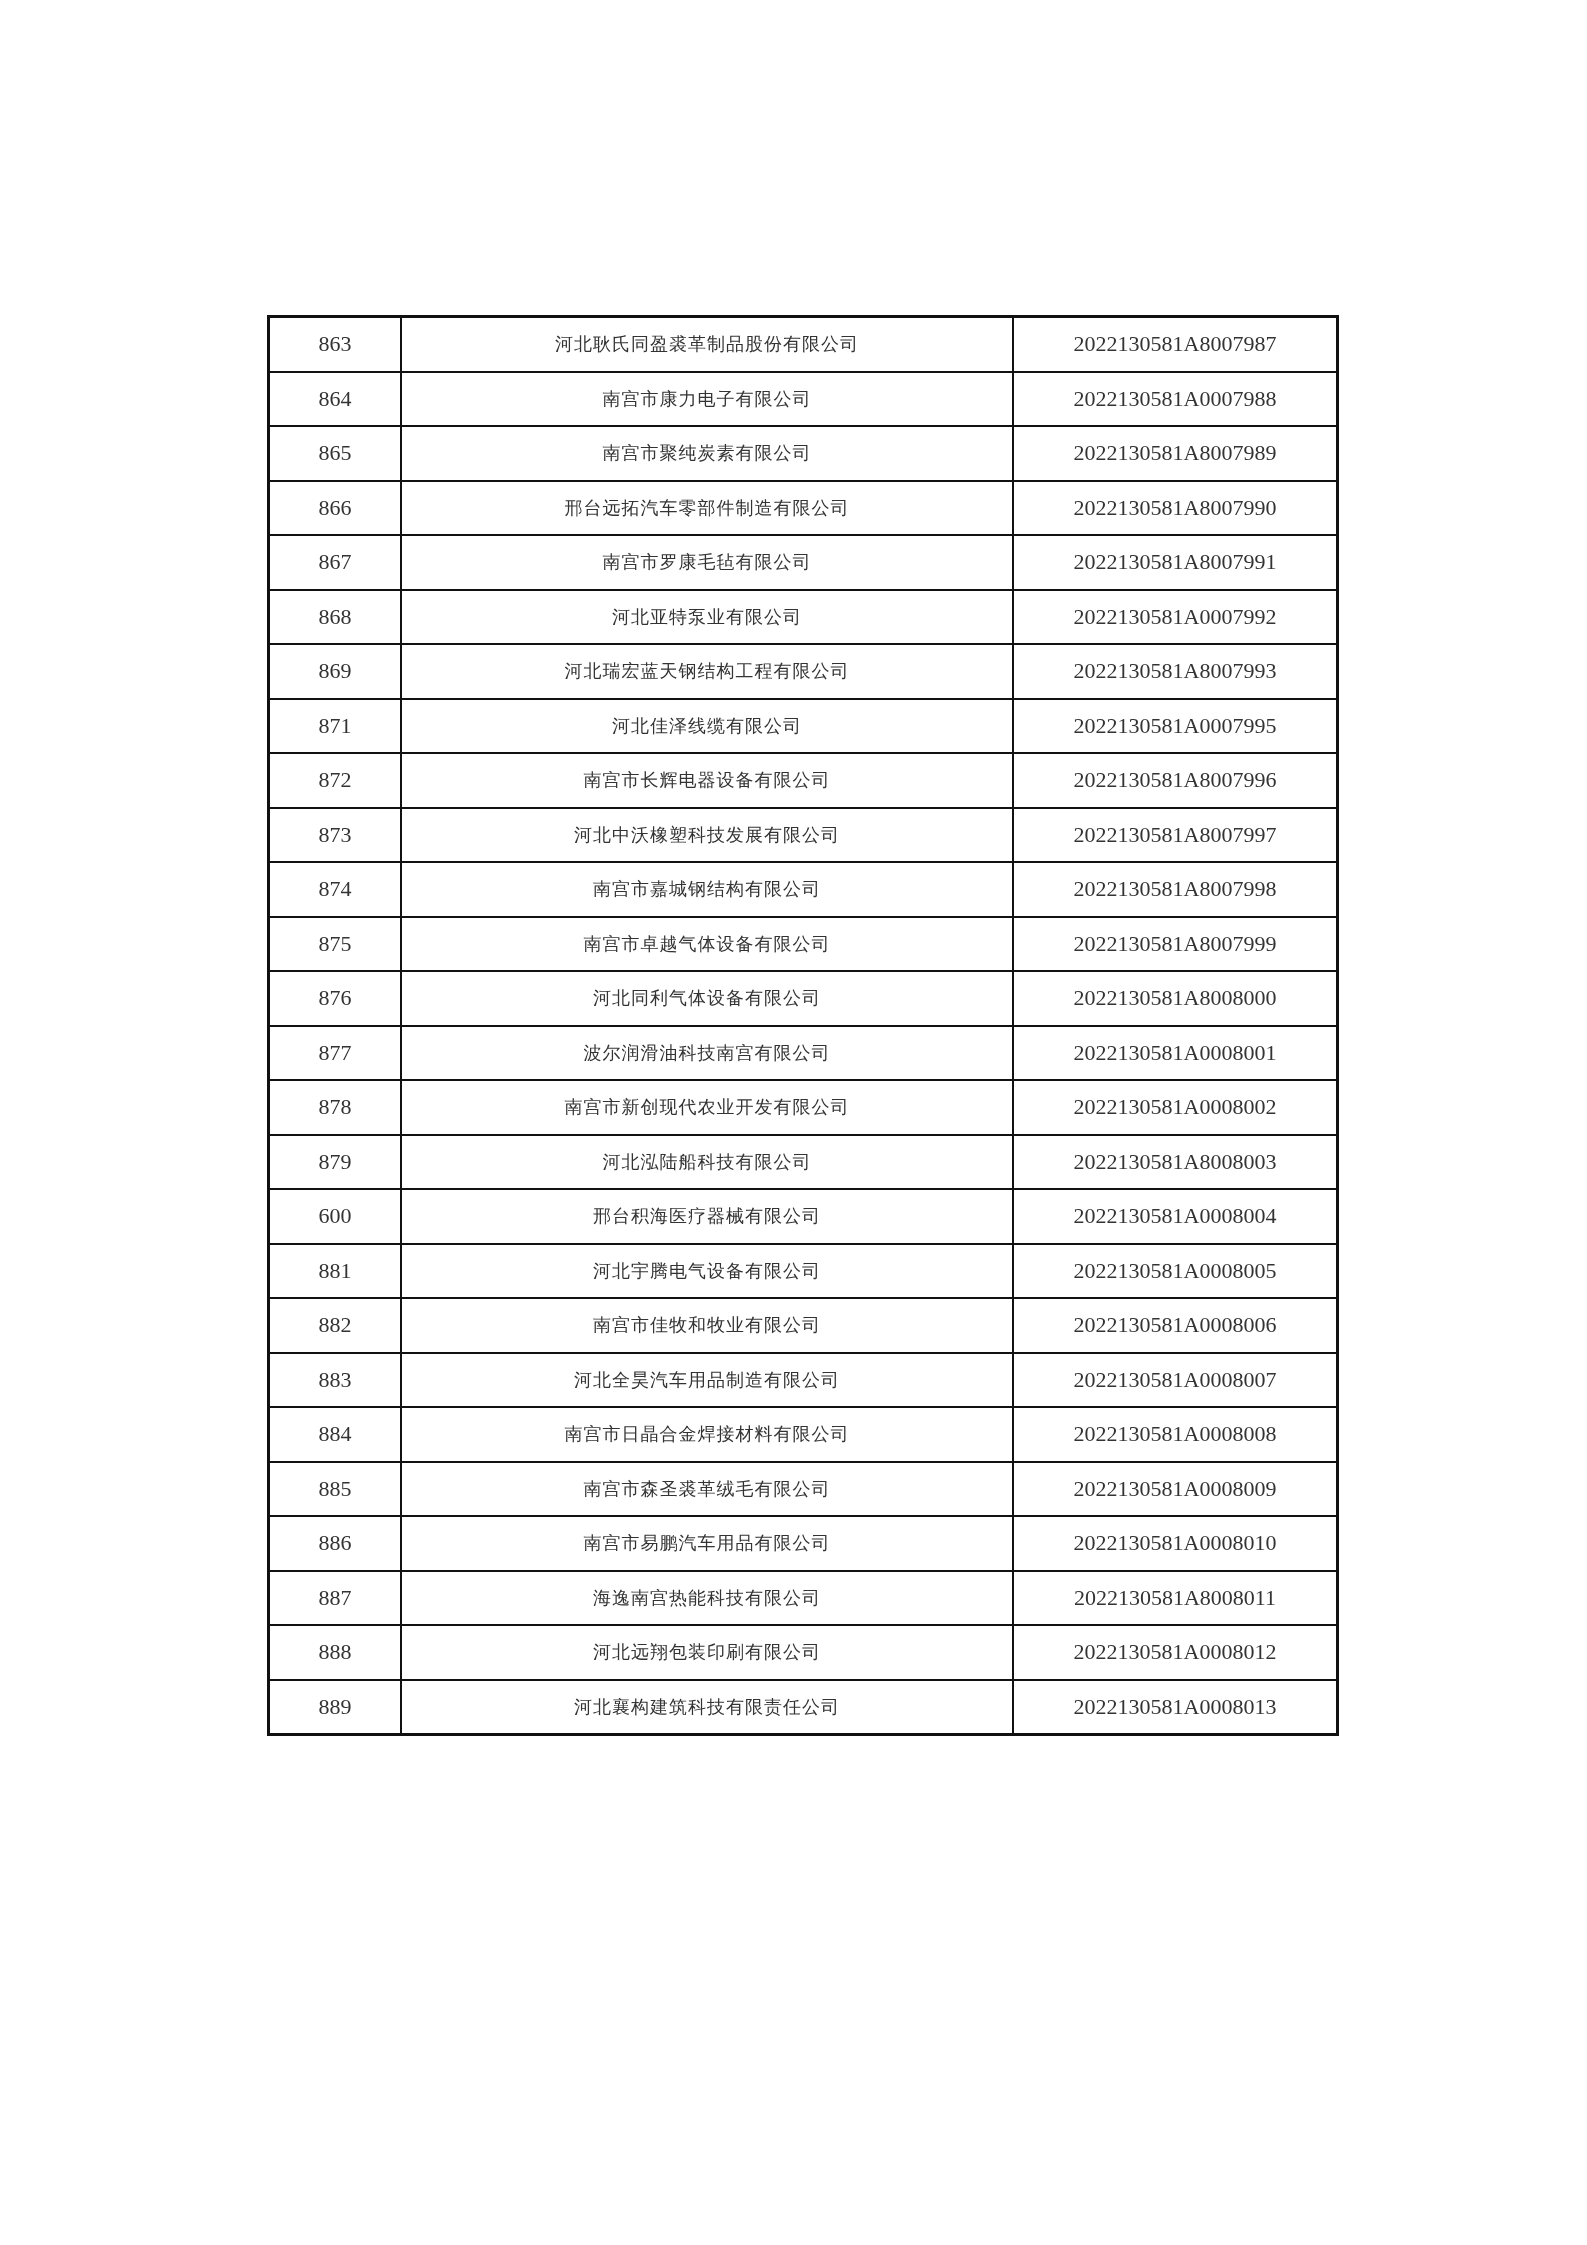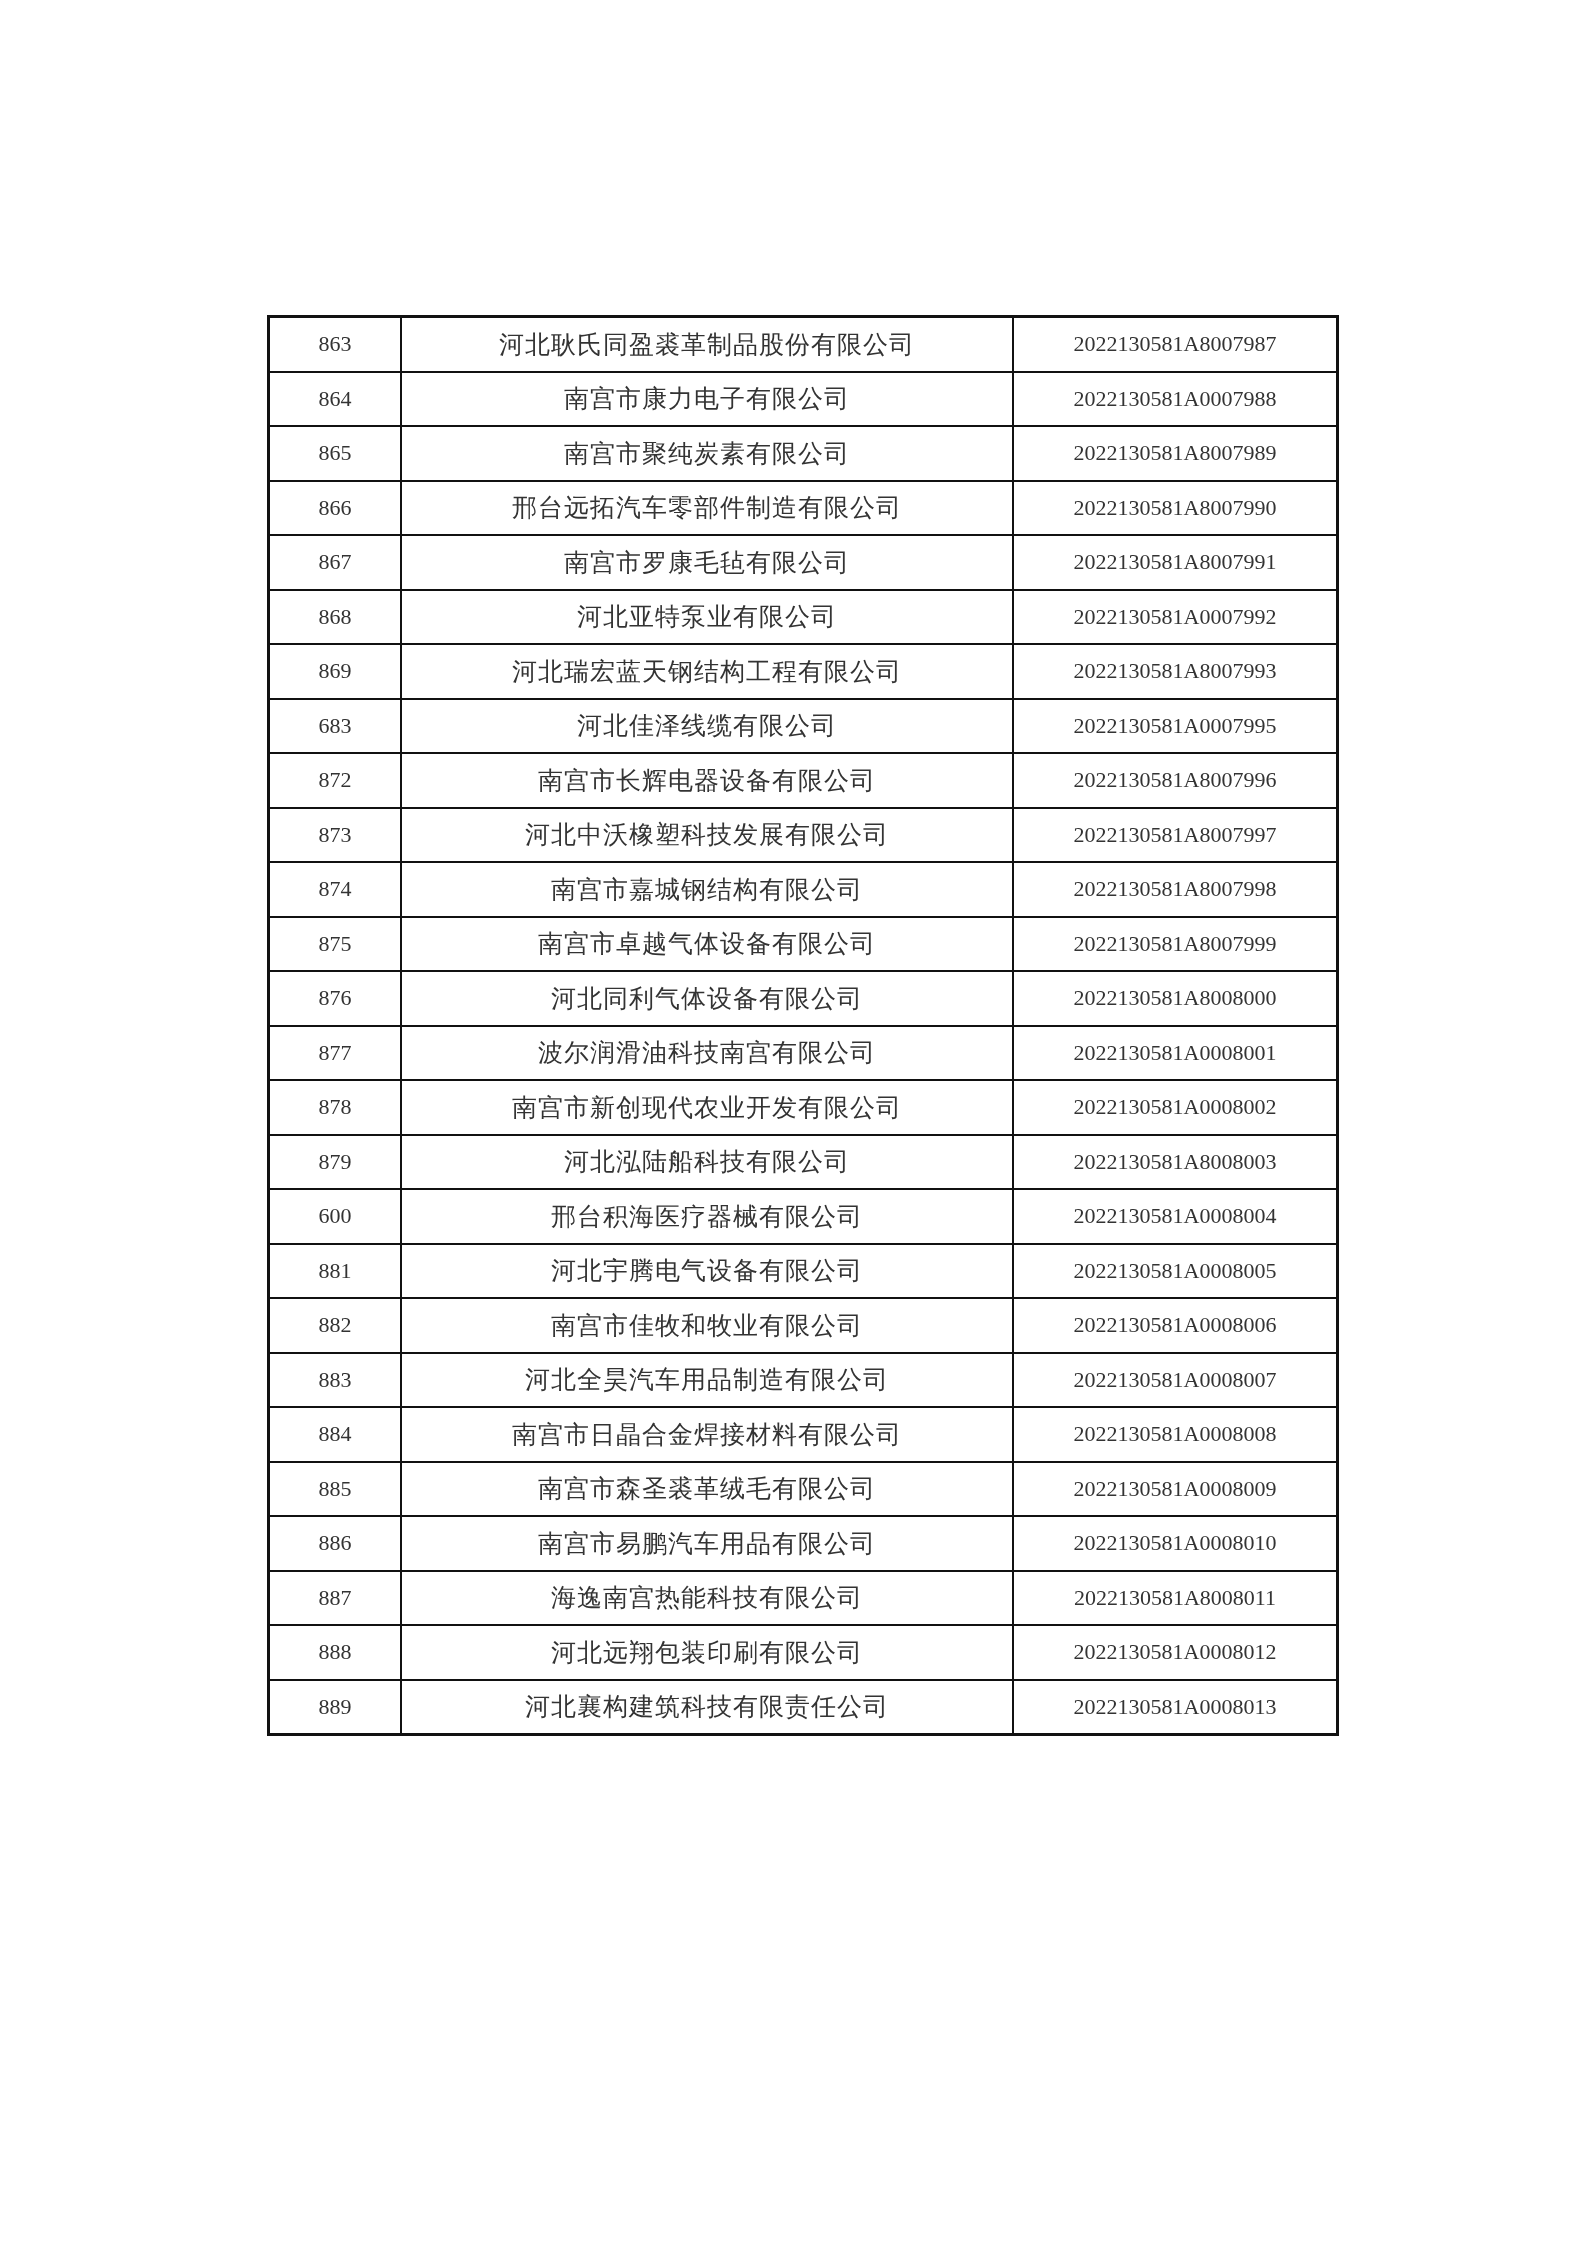--- a/index.html
+++ b/index.html
@@ -43,21 +43,21 @@
     }
     table.records td.col-no {
       width: 130px;
       font-family: "Liberation Serif", "DejaVu Serif", serif;
       font-size: 22px;
       transform-origin: center;
     }
     table.records td.col-name {
       width: 610px;
       font-family: "DejaVu Sans", "Liberation Sans", sans-serif;
-      font-size: 25px;
+      font-size: 18px;
       letter-spacing: 1px;
     }
     table.records td.col-code {
       width: 322px;
       font-family: "Liberation Serif", "DejaVu Serif", serif;
       font-size: 22px;
     }
     table.records tr:first-child td { border-top-width: 3px; }
     table.records tr:last-child td { border-bottom-width: 3px; margin-top: 21px; }
     table.records td:first-child { border-left-width: 3px; }
@@ -98,21 +98,21 @@
           <td class="col-no">868</td>
           <td class="col-name">河北亚特泵业有限公司</td>
           <td class="col-code">2022130581A0007992</td>
         </tr>
       <tr>
           <td class="col-no">869</td>
           <td class="col-name">河北瑞宏蓝天钢结构工程有限公司</td>
           <td class="col-code">2022130581A8007993</td>
         </tr>
       <tr>
-          <td class="col-no">683</td>
+          <td class="col-no">871</td>
           <td class="col-name">河北佳泽线缆有限公司</td>
           <td class="col-code">2022130581A0007995</td>
         </tr>
       <tr>
           <td class="col-no">872</td>
           <td class="col-name">南宫市长辉电器设备有限公司</td>
           <td class="col-code">2022130581A8007996</td>
         </tr>
       <tr>
           <td class="col-no">873</td>

